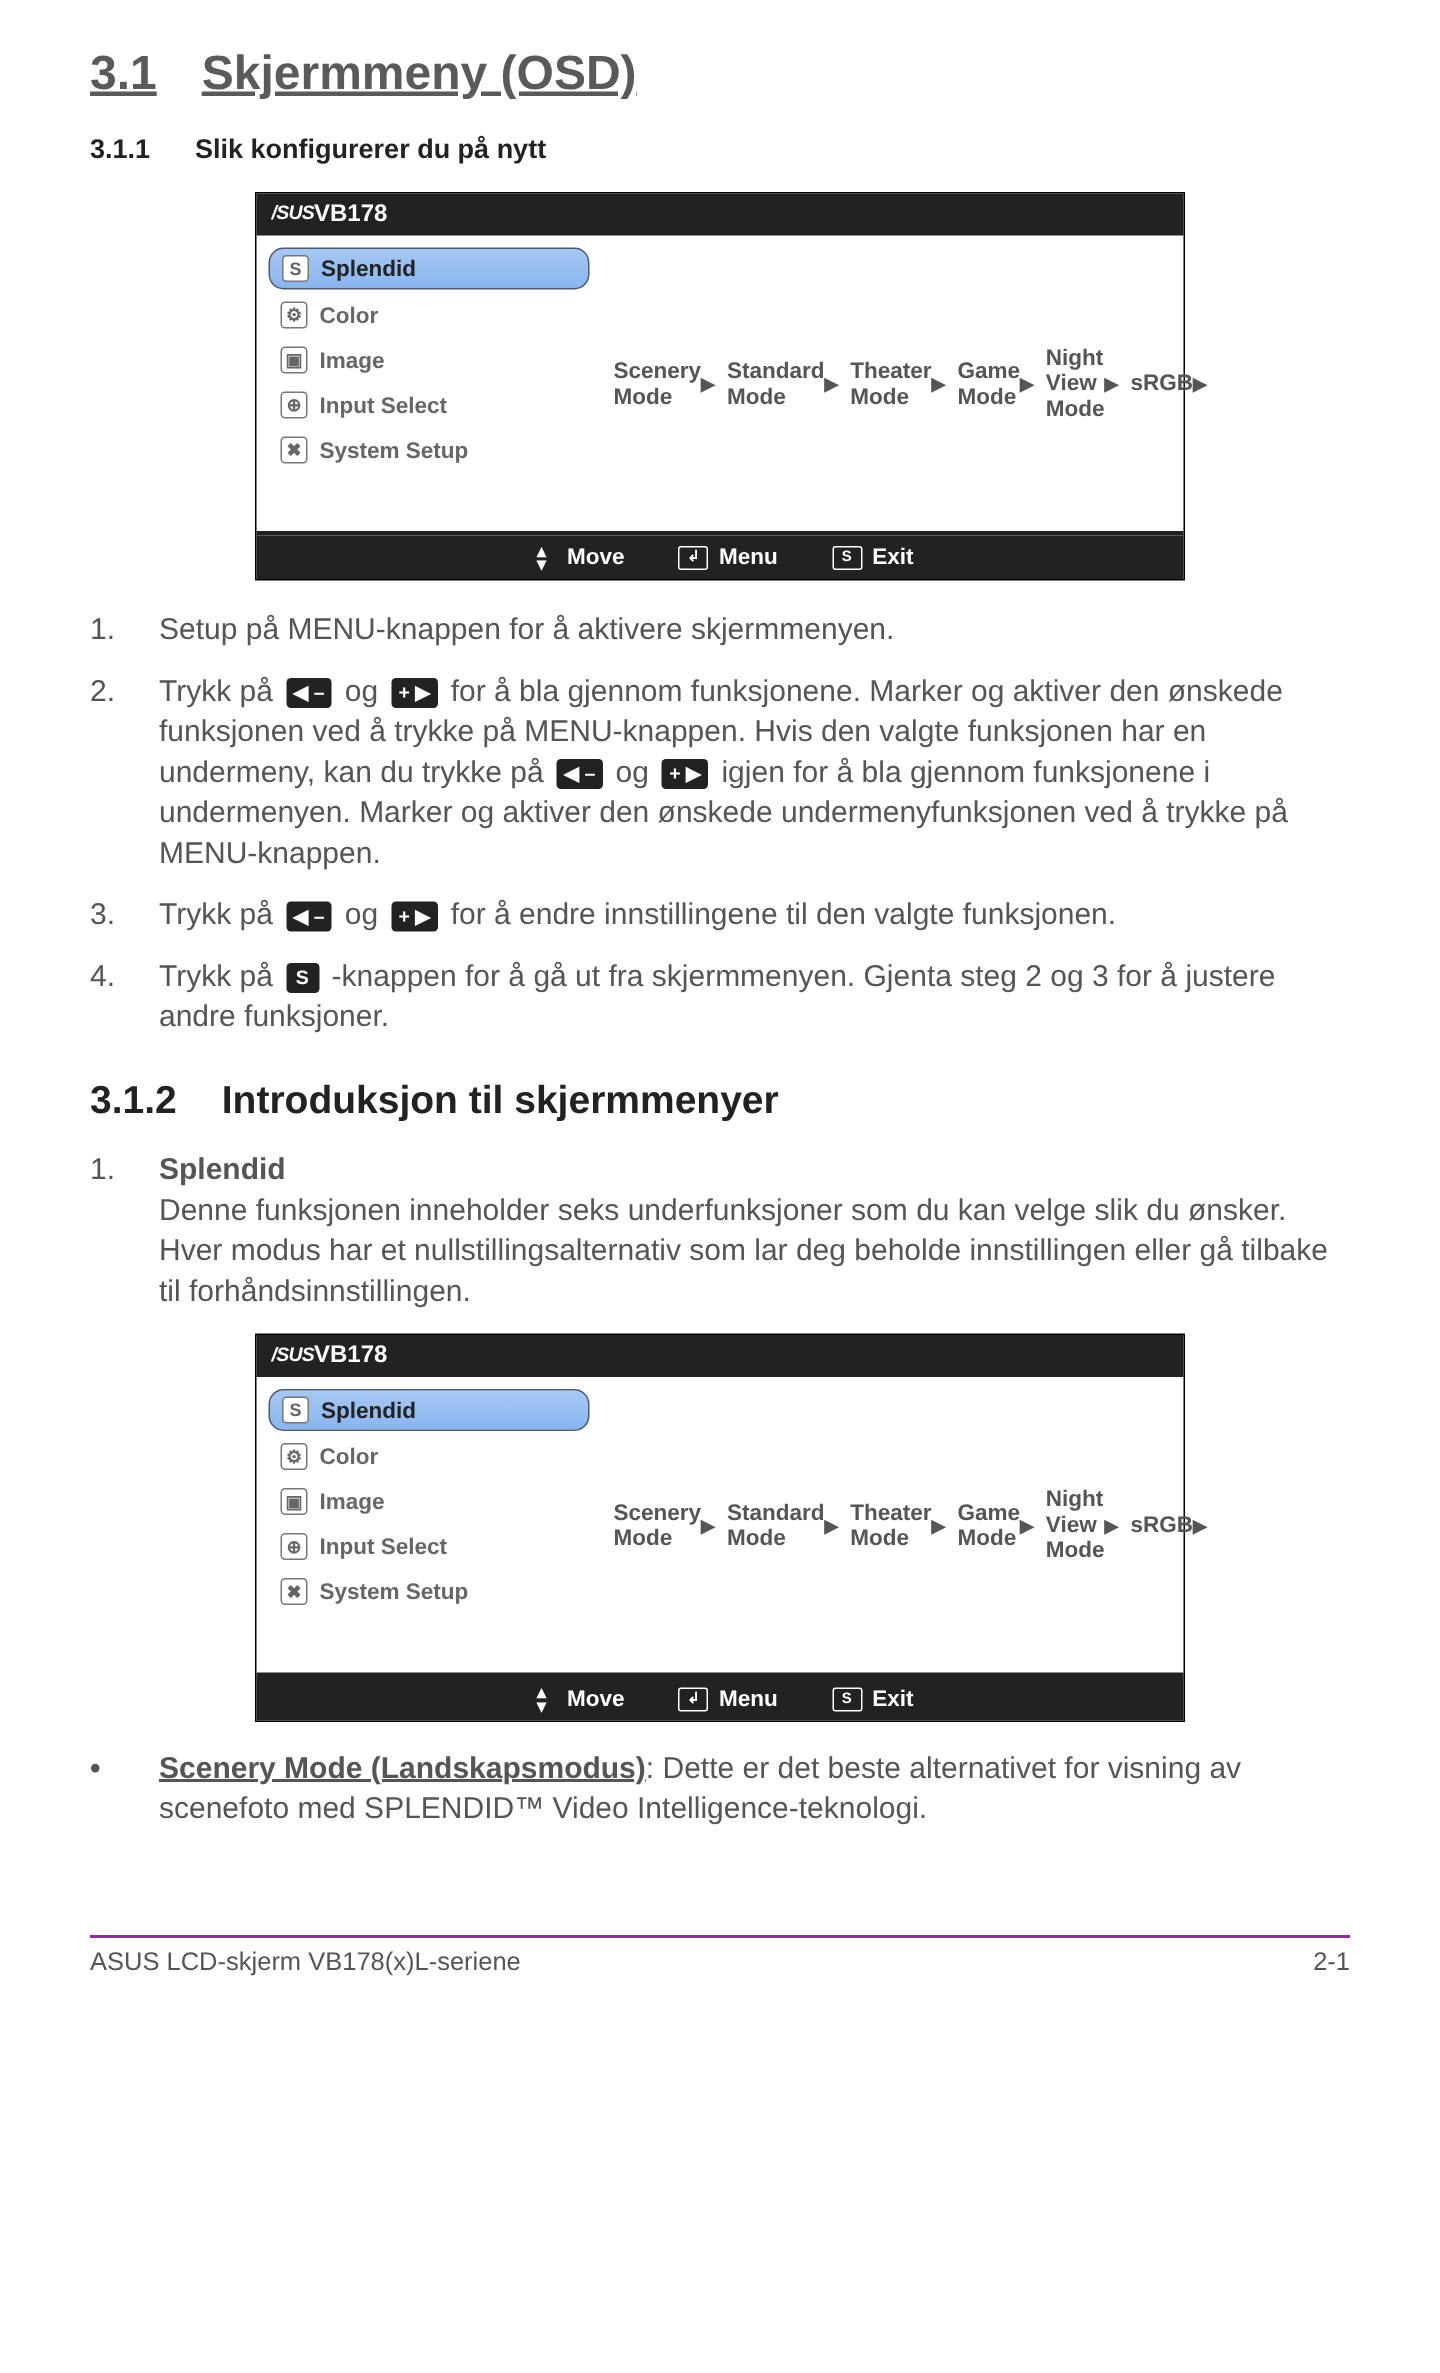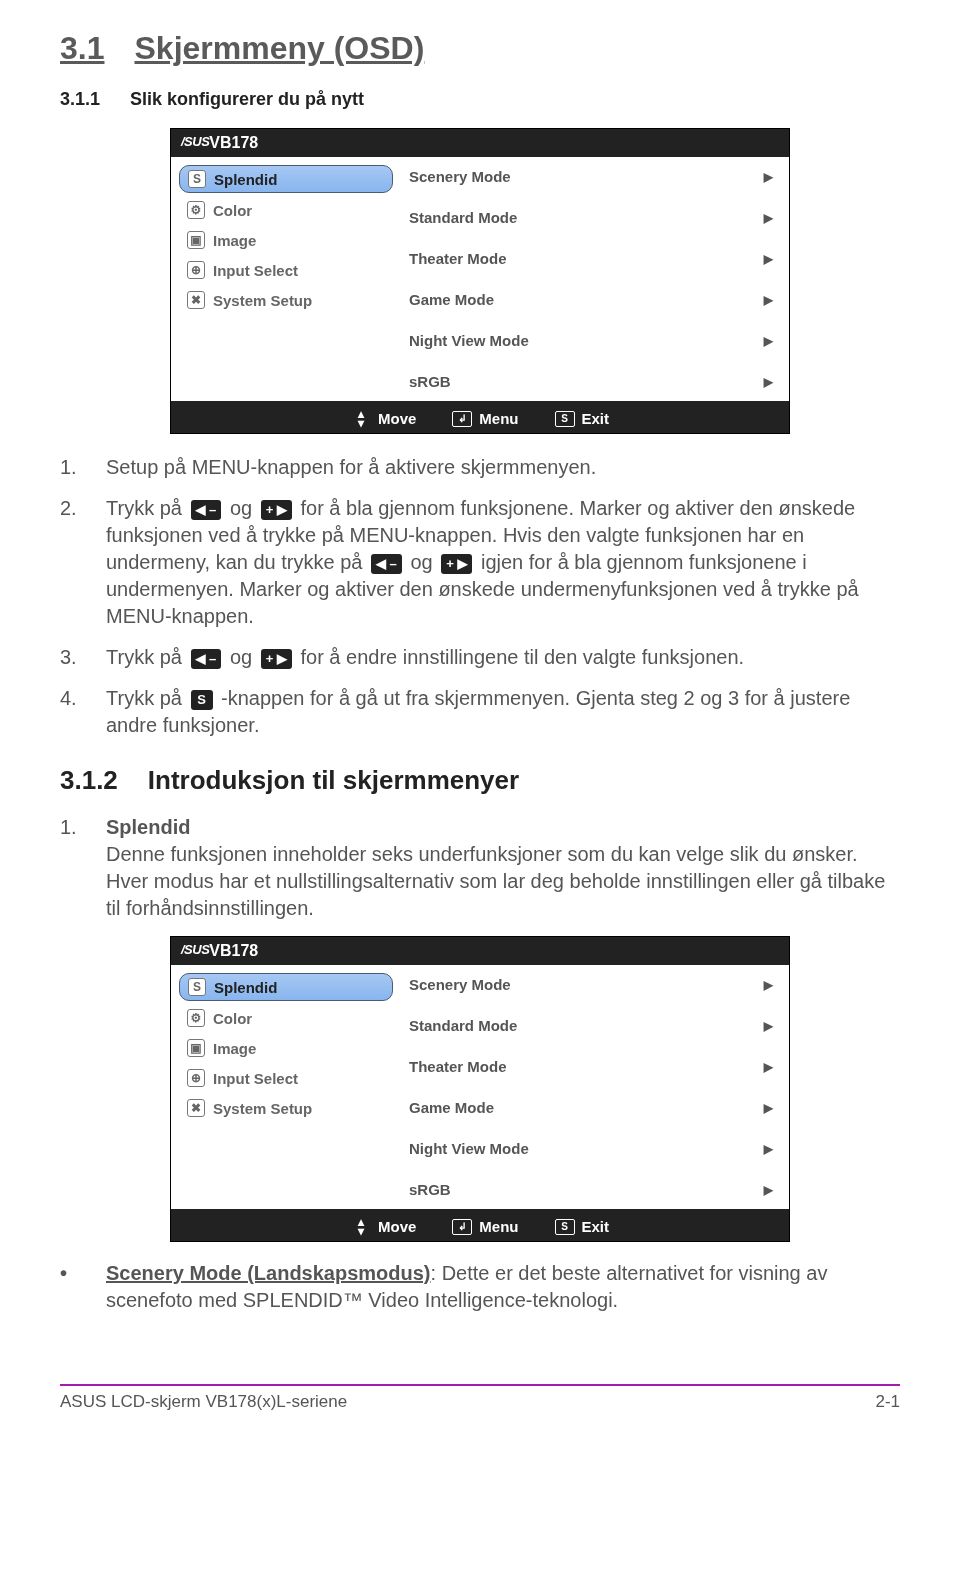--- a/index.html
+++ b/index.html
@@ -32,21 +32,21 @@
     width: 620px; margin: 0 auto 18px auto; border: 1px solid #000; background: #fff;
     font-family: "Segoe UI", Arial, sans-serif;
   }
   .osd-title { background: #222; color: #fff; padding: 5px 10px; font-size: 16px; font-weight: bold; display: flex; }
   .asus-logo { font-size: 13px; font-style: italic; font-weight: bold; letter-spacing: -0.5px; }
   .osd-body { display: flex; border-bottom: 3px solid #222; min-height: 200px; }
   .osd-left {
     width: 230px; flex: 0 0 230px; padding: 8px 8px; display: flex; flex-direction: column; gap: 4px;
     border-right: 0;
   }
-  .osd-right { flex: 1; padding: 8px 14px 8px 6px; display: flex; flex-direction: column; gap: 18px; }
+  .osd-right { flex: 1; padding: 8px 14px 8px 6px; display: flex; flex-direction: row; gap: 4px; }
   .menu-item {
     display: flex; align-items: center; gap: 8px; font-size: 15px; font-weight: bold; color: #666; padding: 4px 8px; border-radius: 10px;
   }
   .menu-item.selected {
     background: linear-gradient(#a6c8f3, #88b5ef);
     border: 1px solid #4c5b6f; color: #222;
   }
   .menu-item .ic { width: 18px; height: 18px; display: inline-flex; align-items: center; justify-content: center; font-size: 12px; border: 1px solid #777; border-radius: 3px; color: #666; background: #fff; }
   .sub-item { display: flex; justify-content: space-between; align-items: center; font-size: 15px; font-weight: bold; color: #555; padding: 3px 2px; }
   .sub-item .tri { font-size: 12px; }

